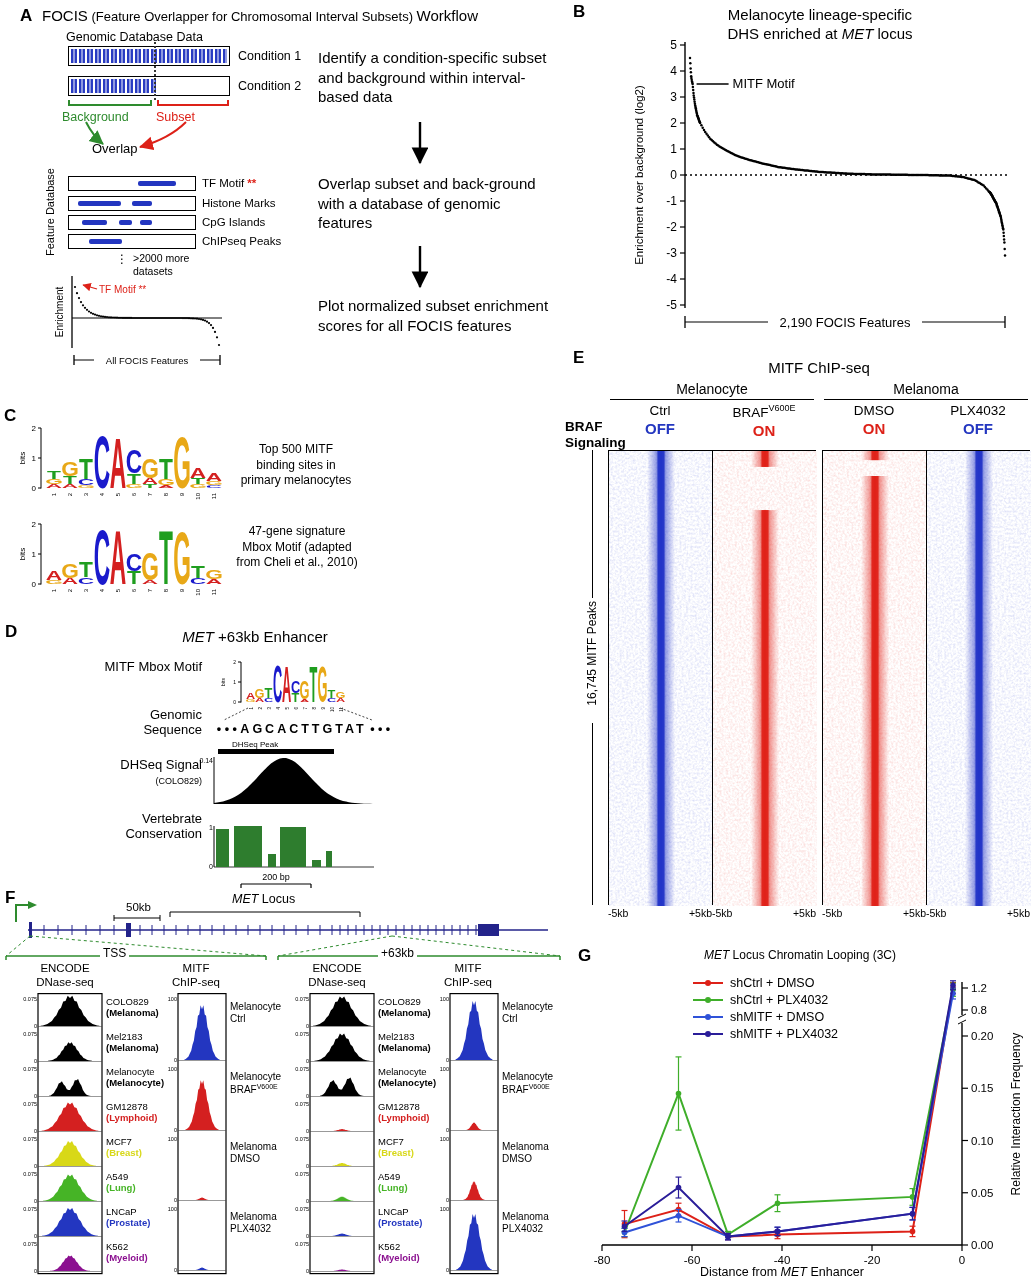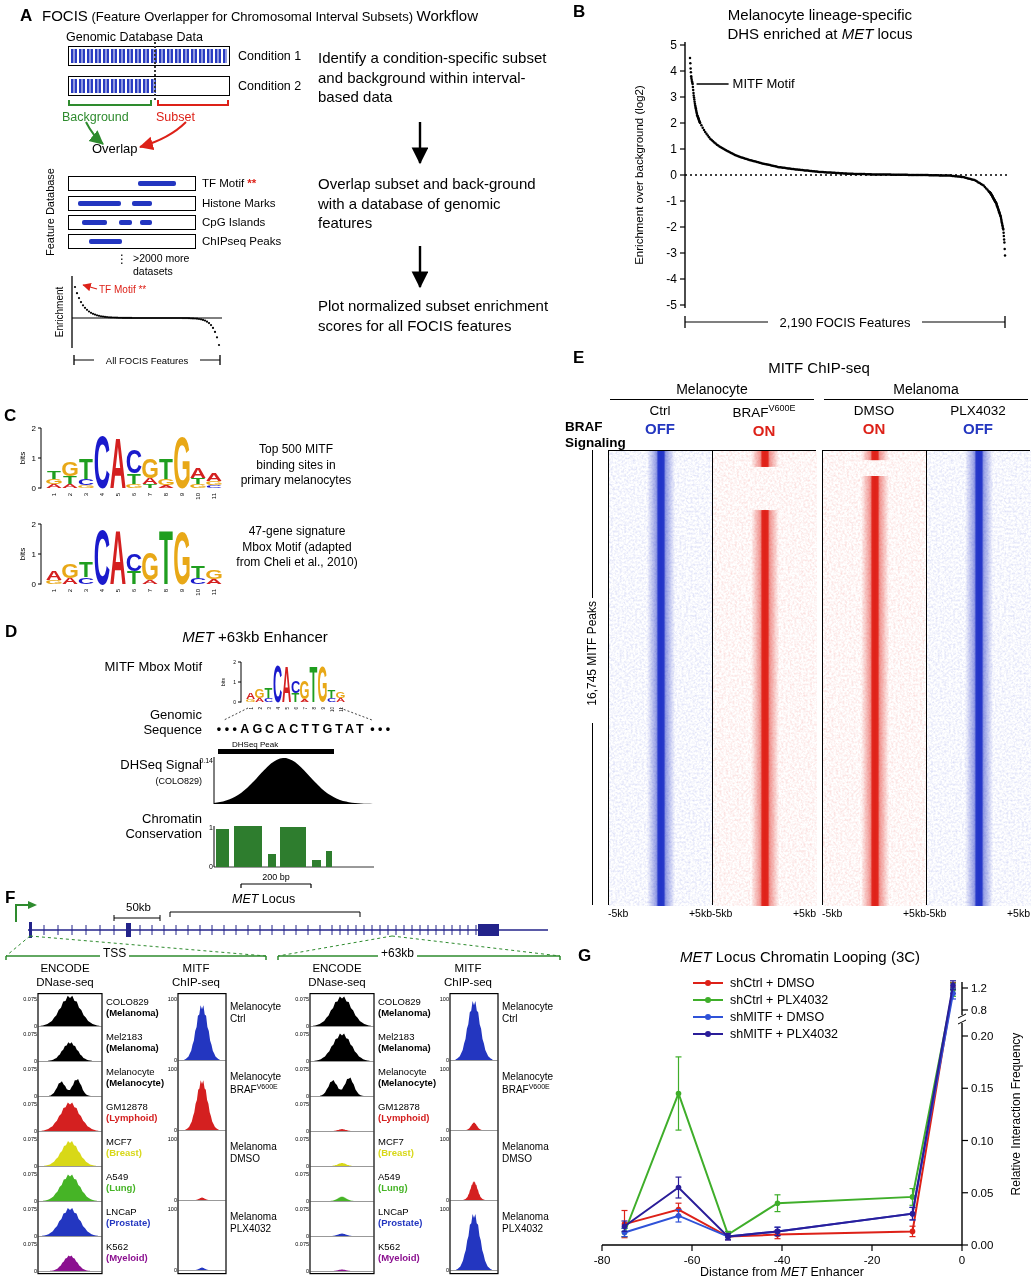--- a/index.html
+++ b/index.html
@@ -629,21 +629,21 @@
     <div class="abs cap" style="left:240px;top:44px;width:112px">Top 500 MITF binding sites in primary melanocytes</div>
     <div class="abs cap" style="left:236px;top:126px;width:122px">47-gene signature Mbox Motif (adapted from Cheli et al., 2010)</div>
   </section>
 
   <section class="abs" style="left:0;top:618px;width:470px;height:268px">
     <span class="abs plabel" style="left:5px;top:4px">D</span>
     <div class="abs" style="left:130px;top:10px;width:250px;text-align:center;font-size:15px"><i>MET</i><span> +63kb Enhancer</span></div>
     <div class="dlab" style="top:42px">MITF Mbox Motif</div>
     <div class="dlab" style="top:90px">Genomic Sequence</div>
     <div class="dlab" style="top:140px"><span>DHSeq Signal</span><br><span style="font-size:9px">(COLO829)</span></div>
-    <div class="dlab" style="top:194px">Chromatin Conservation</div>
+    <div class="dlab" style="top:194px">Vertebrate Conservation</div>
     <svg id="svgDlogo" class="abs" style="left:212px;top:32px" width="170" height="74">
         <line x1="29" y1="52.5" x2="29" y2="12" stroke="#000" stroke-width="1"></line>
         <line x1="26" y1="12" x2="29" y2="12" stroke="#000" stroke-width="1"></line>
         <text x="24" y="13.75" text-anchor="end" font-size="5">2</text>
         <line x1="26" y1="32" x2="29" y2="32" stroke="#000" stroke-width="1"></line>
         <text x="24" y="33.75" text-anchor="end" font-size="5">1</text>
         <line x1="26" y1="52" x2="29" y2="52" stroke="#000" stroke-width="1"></line>
         <text x="24" y="53.75" text-anchor="end" font-size="5">0</text>
         <text x="13" y="32" transform="rotate(-90 13 32)" text-anchor="middle" font-size="5">bits</text>
         <text transform="translate(38.5 52.0) scale(1 0.322)" text-anchor="middle" font-size="12.78" font-weight="bold" fill="#e8a817">G</text>
@@ -1086,21 +1086,21 @@
           <div style="height: 70px; font-size: 10px; line-height: 1.2; padding-top: 8px;">
             <div>Melanoma</div>
             <div><span>PLX4032</span></div>
           </div>
         </div>
       </div>
   </section>
 
   <section class="abs" style="left:565px;top:940px;width:467px;height:340px">
     <span class="abs plabel" style="left:13px;top:6px">G</span>
-    <div class="abs" style="left:40px;top:8px;width:390px;text-align:center;font-size:15px"><i>MET</i><span> Locus Chromatin Looping (3C)</span></div>
+    <div class="abs" style="left:40px;top:8px;width:390px;text-align:center;font-size:12px"><i>MET</i><span> Locus Chromatin Looping (3C)</span></div>
     <div id="gLegend" class="abs" style="left:128px;top:34px">
         <div style="display: flex; align-items: center; gap: 7px; height: 17px;">
           <svg width="30" height="10">
             <line x1="0" y1="5" x2="30" y2="5" stroke="#dd2118" stroke-width="2"></line>
             <circle cx="15" cy="5" r="3" fill="#dd2118"></circle>
           </svg>
           <span style="font-size: 12.5px;">shCtrl + DMSO</span>
         </div>
         <div style="display: flex; align-items: center; gap: 7px; height: 17px;">
           <svg width="30" height="10">

